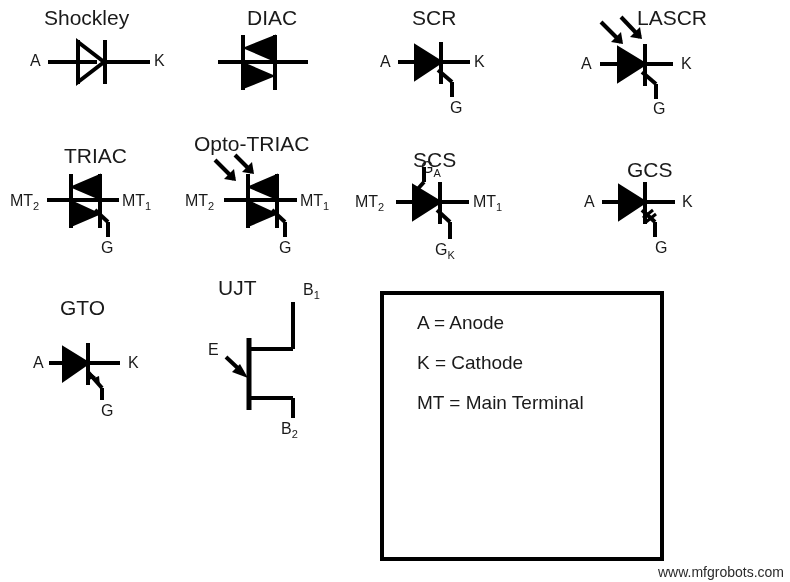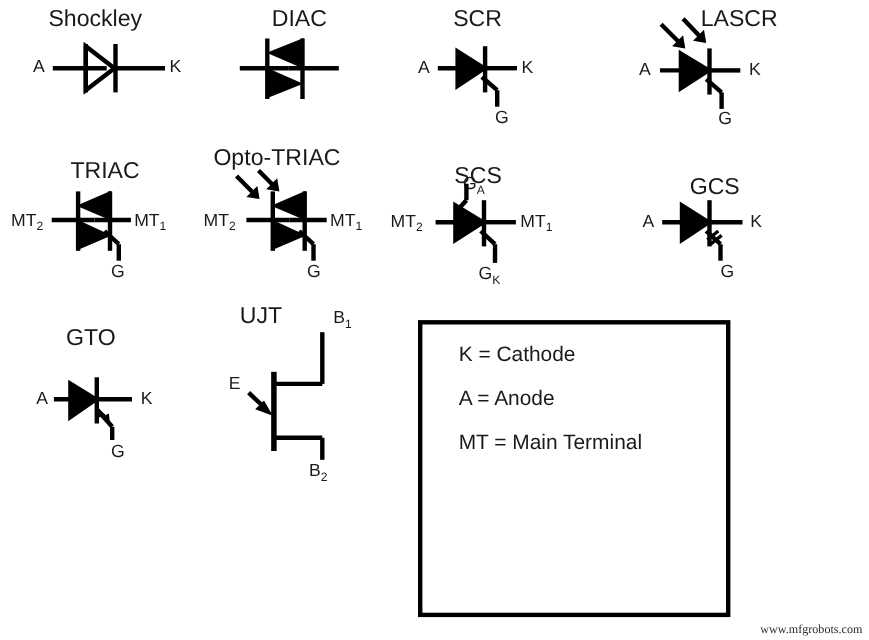--- a/index.html
+++ b/index.html
@@ -58,22 +58,22 @@
     font-size: 19px;
     line-height: 19px;
     margin-bottom: 21px;
     white-space: nowrap;
     color: #1a1a1a;
   }
   .watermark {
     position: absolute;
     right: 6px;
     bottom: 4px;
-    font-family: Liberation Serif, serif;
-    font-size: 11px;
+    font-family: Liberation Sans, sans-serif;
+    font-size: 14px;
     line-height: 11px;
     color: #2b2b2b;
     letter-spacing: 0px;
     white-space: nowrap;
   }
   svg { display: block; }
 </style>
 </head>
 <body>
 
@@ -248,19 +248,19 @@
 
       <line x1="226" y1="357" x2="242" y2="372" stroke-width="4"></line>
       <polygon points="248,378 232,372 240,364" fill="#000" stroke="none"></polygon>
     </g>
 
   </g>
 </svg>
 
 <div class="legend-box">
   <ul class="legend-list">
+    <li>A = Anode</li>
     <li>K = Cathode</li>
-    <li>A = Anode</li>
     <li>MT = Main Terminal</li>
   </ul>
 </div>
 
 <div class="watermark">www.mfgrobots.com</div>
 
 </body></html>

